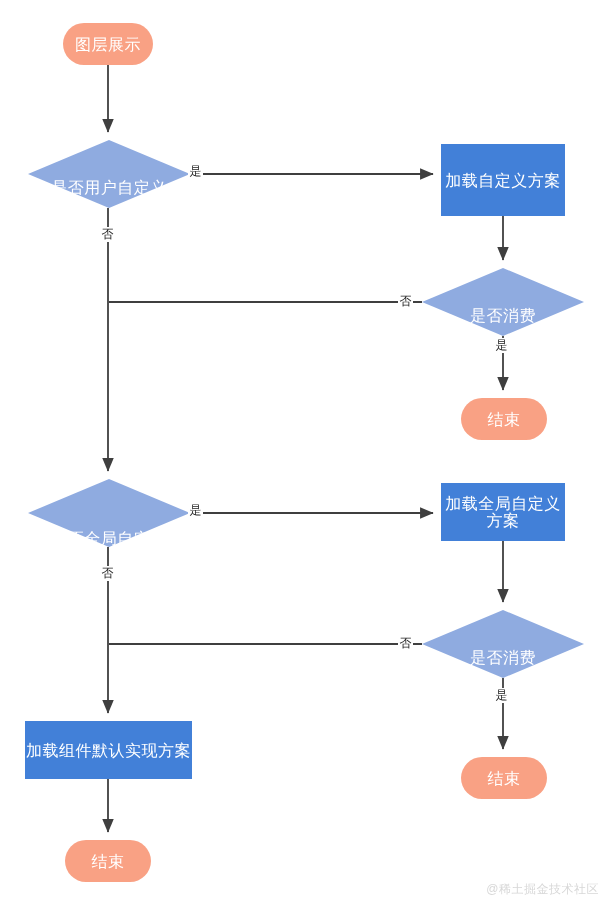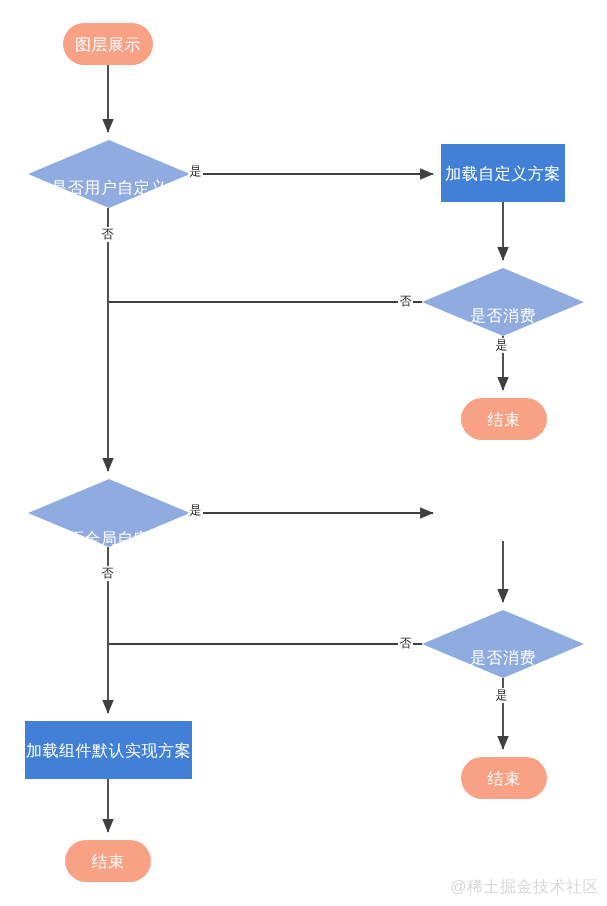--- a/index.html
+++ b/index.html
@@ -70,21 +70,21 @@
     box-sizing:border-box;
     text-align:center;
     user-select:none;
     z-index:5;
   }
   .watermark{
     position:absolute;
     right:8px;
     bottom:8px;
     color:#d8d8d8;
-    font-size:16px;
+    font-size:12px;
     letter-spacing:.5px;
     user-select:none;
   }
 </style>
 </head>
 <body>
 
 <div id="canvas">
 
   <svg id="edges" viewBox="0 0 607 906" width="607" height="906" aria-hidden="true">
@@ -125,21 +125,21 @@
     <span>图层展示</span>
   </div>
 
   <div class="node decision" style="left:28px;top:140px;width:162px;height:68px;">
     <svg viewBox="0 0 162 68" preserveAspectRatio="none">
       <polygon points="81,0 162,34 81,68 0,34" fill="#8fabe0"></polygon>
     </svg>
     <span class="dlabel">是否用户自定义</span>
   </div>
 
-  <div class="node process" style="left:441px;top:144px;width:124px;height:58px;">
+  <div class="node process" style="left:441px;top:144px;width:124px;height:72px;">
     <span>加载自定义方案</span>
   </div>
 
   <div class="node decision" style="left:422px;top:268px;width:162px;height:68px;">
     <svg viewBox="0 0 162 68" preserveAspectRatio="none">
       <polygon points="81,0 162,34 81,68 0,34" fill="#8fabe0"></polygon>
     </svg>
     <span class="dlabel">是否消费</span>
   </div>
 
@@ -147,20 +147,24 @@
     <span>结束</span>
   </div>
 
   <div class="node decision" style="left:28px;top:479px;width:162px;height:68px;align-items:flex-end;">
     <svg viewBox="0 0 162 68" preserveAspectRatio="none">
       <polygon points="81,0 162,34 81,68 0,34" fill="#8fabe0"></polygon>
     </svg>
     <span class="dlabel">是否全局自定义</span>
   </div>
 
+  <div class="node process" style="left:441px;top:483px;width:124px;height:58px;white-space:pre-line;">
+    <span style="white-space:pre-line;">加载全局自定义
+方案</span>
+  </div>
 
   <div class="node decision" style="left:422px;top:610px;width:162px;height:68px;">
     <svg viewBox="0 0 162 68" preserveAspectRatio="none">
       <polygon points="81,0 162,34 81,68 0,34" fill="#8fabe0"></polygon>
     </svg>
     <span class="dlabel">是否消费</span>
   </div>
 
   <div class="node stadium" style="left:461px;top:757px;width:86px;height:42px;">
     <span>结束</span>

